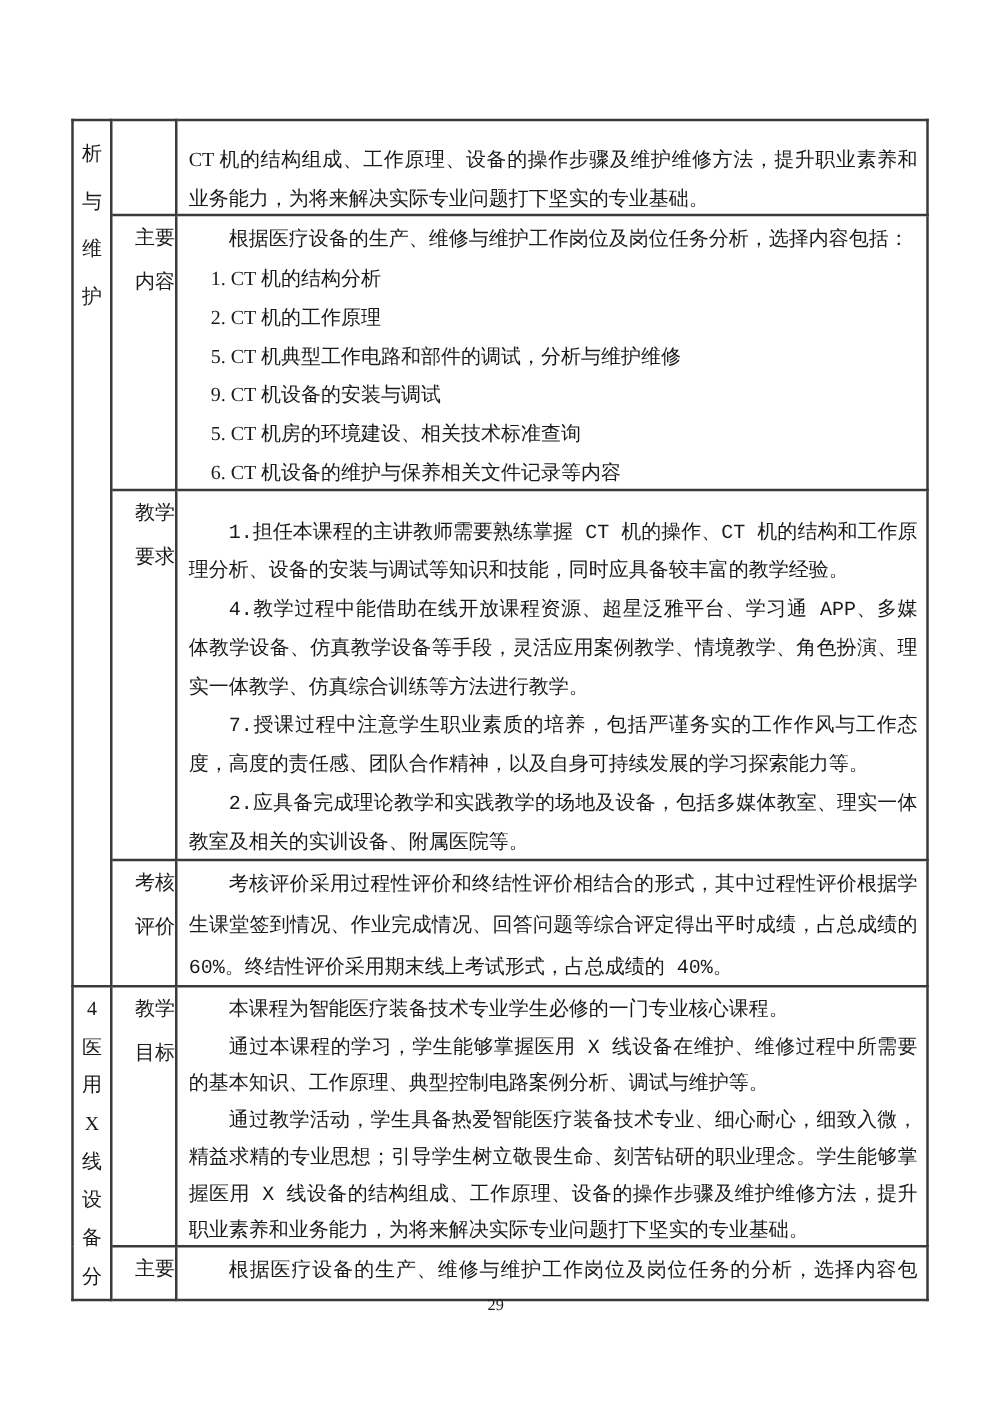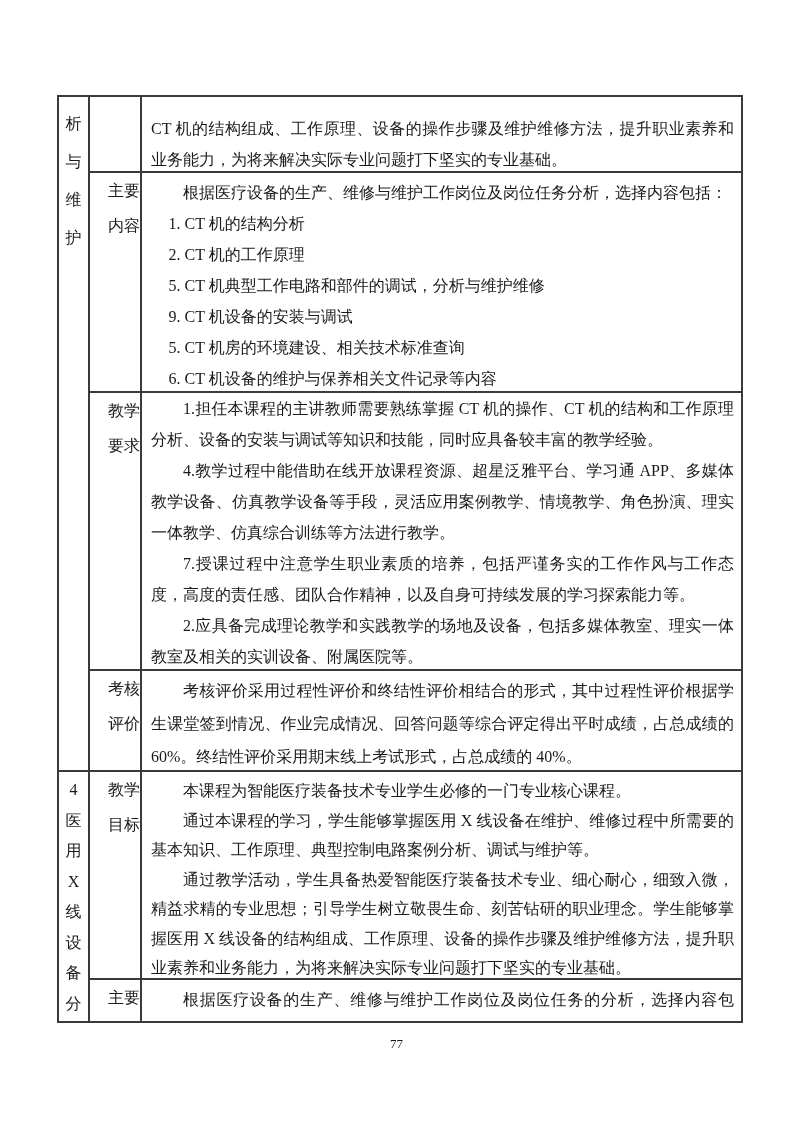--- a/index.html
+++ b/index.html
@@ -33,25 +33,25 @@
   
   td.lcell { vertical-align: middle; text-align: right; }
   .lline { line-height: 35px; }
 
   
   td.ccell { vertical-align: top; }
   .cin { overflow: hidden; padding: 0 7px 0 9px; }
   .cin p { margin: 0; text-align: justify; }
   .h-r1 { height: 58px;  line-height: 31px;  padding-top: 16px; }
   .h-r2 { height: 214px; line-height: 31px;  padding-top: 4px; }
-  .h-r3 { height: 276px; line-height: 31px;  padding-top: 0; }
+  .h-r3 { height: 276px; line-height: 31px;  padding-top: 18px; }
   .h-r4 { height: 96px;  line-height: 33px;  padding-top: 3px; }
   .h-r5 { height: 202px; line-height: 29.5px; padding-top: 4px; }
   .h-r6 { height: 37px;  line-height: 31px;  padding-top: 4px; }
-  .indent2 { text-indent: 2em; }
+  .indent2 { text-indent: 2em; font-family: Liberation Mono, monospace; }
   .indent1 { text-indent: 1.1em; }
   .noindent { text-indent: 0; }
 
   .page-number {
     position: absolute; top: 1036px; left: 0; width: 100%;
     text-align: center; font-size: 13px; color: #1a1a1a;
   }
 </style>
 </head>
 <body>
@@ -161,15 +161,15 @@
       <td class="ccell">
         <div class="cin h-r6">
           <p class="indent2">根据医疗设备的生产、维修与维护工作岗位及岗位任务的分析，选择内容包括：</p>
         </div>
       </td>
     </tr>
 
   </tbody>
     </table>
 
-  <div class="page-number">77</div>
+  <div class="page-number">29</div>
 
 </div>
 
 </body></html>

